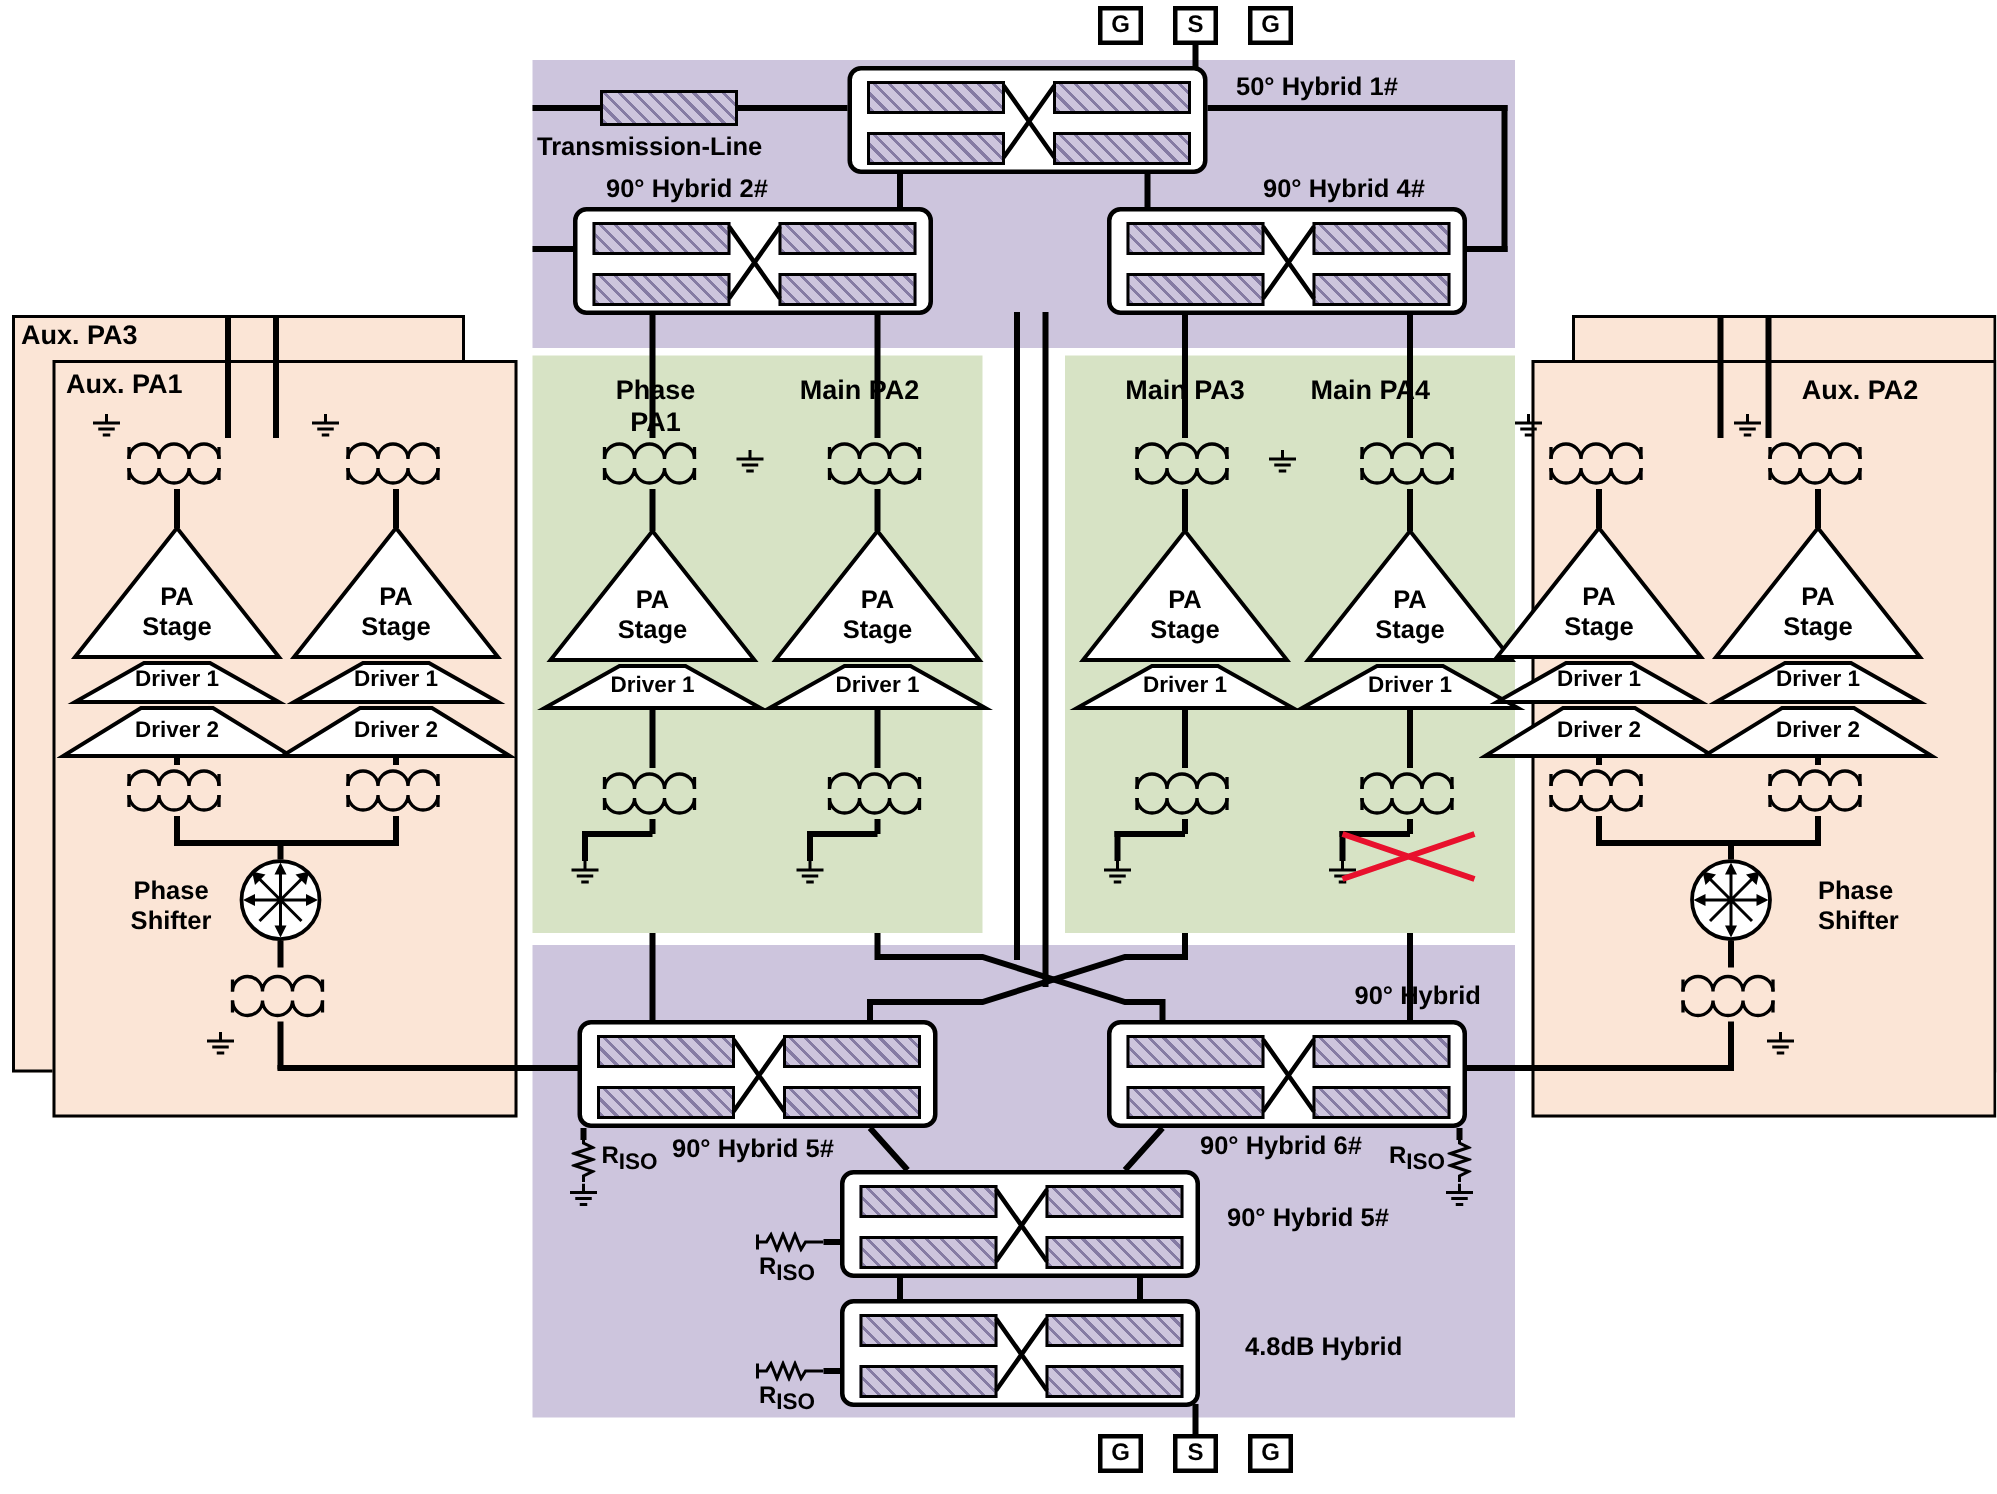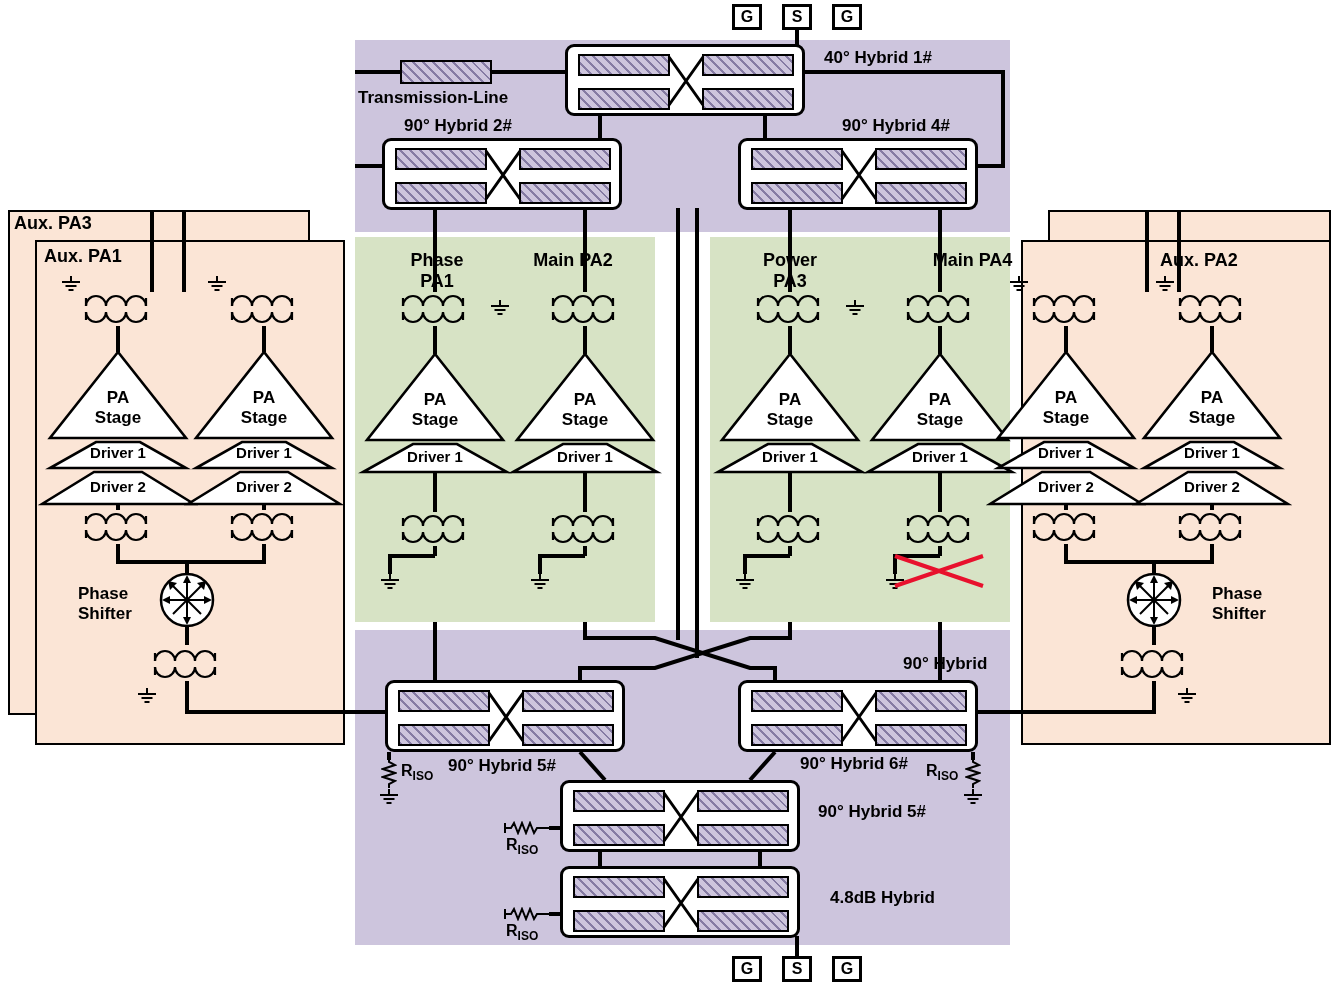--- a/index.html
+++ b/index.html
@@ -12,35 +12,35 @@
   .wh{height:4px;} .wv{width:4px;}
   .hybrid{position:absolute;width:240px;height:72px;background:#fff;border:3px solid #000;border-radius:9px;box-sizing:border-box;}
   .tl{position:absolute;width:92px;height:22px;border:2px solid #000;box-sizing:border-box;
       background:#cdc5dd repeating-linear-gradient(45deg,#857ba3 0 2px,transparent 2px 7px);}
   .tl.abs{position:absolute;}
   .hx{position:absolute;left:98px;top:7px;width:40px;height:54px;}
   .hx path{stroke:#000;stroke-width:3;fill:none;}
   .lbl{position:absolute;font-weight:bold;font-size:17px;color:#000;white-space:pre-line;line-height:1.15;}
   .big{font-size:18px;}
   .ctr{text-align:center;}
-  .rgt{text-align:left;}
+  .rgt{text-align:center;}
   .ann{position:absolute;font-weight:bold;font-size:18px;color:#7030a0;text-align:center;line-height:1.25;white-space:pre-line;}
   .pad{position:absolute;width:30px;height:26px;background:#fff;border:3px solid #000;box-sizing:border-box;
        text-align:center;font-weight:bold;font-size:16px;line-height:20px;color:#000;}
   .stack{position:absolute;width:160px;}
   .stack svg{position:absolute;left:0;top:0;}
   .amp-txt{position:absolute;left:0;width:160px;text-align:center;font-weight:bold;color:#000;white-space:pre-line;}
   .stage{font-size:17px;line-height:1.15;}
   .drv{font-size:15px;}
   .sym{position:absolute;}
   .net{position:absolute;}
   .net path{stroke:#000;stroke-width:4;fill:none;}
   .net.red path{stroke:#e8112d;stroke-width:4;}
   .riso{position:absolute;font-weight:bold;font-size:16px;color:#000;}
-  .riso sub{font-size:12px;}
+  .riso sub{font-size:15px;}
 </style>
 </head>
 <body>
 
 <svg width="0" height="0" style="position:absolute" aria-hidden="true">
   <defs>
     <symbol id="xfmr" viewBox="0 0 70 36">
       <path d="M3 16 V8 M63 16 V8 M3 22 V30 M63 22 V30" stroke="#000" stroke-width="2.2" fill="none"></path>
       <path d="M3 16 a10 10 0 0 1 20 0 a10 10 0 0 1 20 0 a10 10 0 0 1 20 0" stroke="#000" stroke-width="2.2" fill="none"></path>
       <path d="M3 22 a10 10 0 0 0 20 0 a10 10 0 0 0 20 0 a10 10 0 0 0 20 0" stroke="#000" stroke-width="2.2" fill="none"></path>
@@ -437,23 +437,23 @@
   <div class="pad" style="left:832px;top:4px">G</div>
   <div class="pad" style="left:732px;top:956px">G</div>
   <div class="pad" style="left:782px;top:956px">S</div>
   <div class="pad" style="left:832px;top:956px">G</div>
 
   <div class="lbl big" style="left:14px;top:213px">Aux. PA3</div>
   <div class="lbl big" style="left:44px;top:246px">Aux. PA1</div>
   <div class="lbl big rgt" style="left:1160px;top:250px;width:160px">Aux. PA2</div>
   <div class="lbl big ctr" style="left:392px;top:250px;width:90px">Phase PA1</div>
   <div class="lbl big ctr" style="left:528px;top:250px;width:90px">Main PA2</div>
-  <div class="lbl big ctr" style="left:745px;top:250px;width:90px">Power PA3</div>
-  <div class="lbl big ctr" style="left:925px;top:250px;width:95px">Main PA4</div>
-  <div class="lbl" style="left:824px;top:48px">40° Hybrid 1#</div>
+  <div class="lbl big ctr" style="left:745px;top:250px;width:90px">Main PA3</div>
+  <div class="lbl big ctr" style="left:866px;top:250px;width:95px">Main PA4</div>
+  <div class="lbl" style="left:824px;top:48px">50° Hybrid 1#</div>
   <div class="lbl" style="left:404px;top:116px">90° Hybrid 2#</div>
   <div class="lbl" style="left:842px;top:116px">90° Hybrid 4#</div>
   <div class="lbl" style="left:358px;top:88px">Transmission-Line</div>
   <div class="lbl" style="left:903px;top:654px">90° Hybrid</div>
   <div class="lbl" style="left:448px;top:756px">90° Hybrid 5#</div>
   <div class="lbl" style="left:800px;top:754px">90° Hybrid 6#</div>
   <div class="lbl" style="left:818px;top:802px">90° Hybrid 5#</div>
   <div class="lbl" style="left:830px;top:888px">4.8dB Hybrid</div>
   <div class="riso" style="left:401px;top:762px"><span>R</span><sub>ISO</sub></div>
   <div class="riso" style="left:926px;top:762px"><span>R</span><sub>ISO</sub></div>

